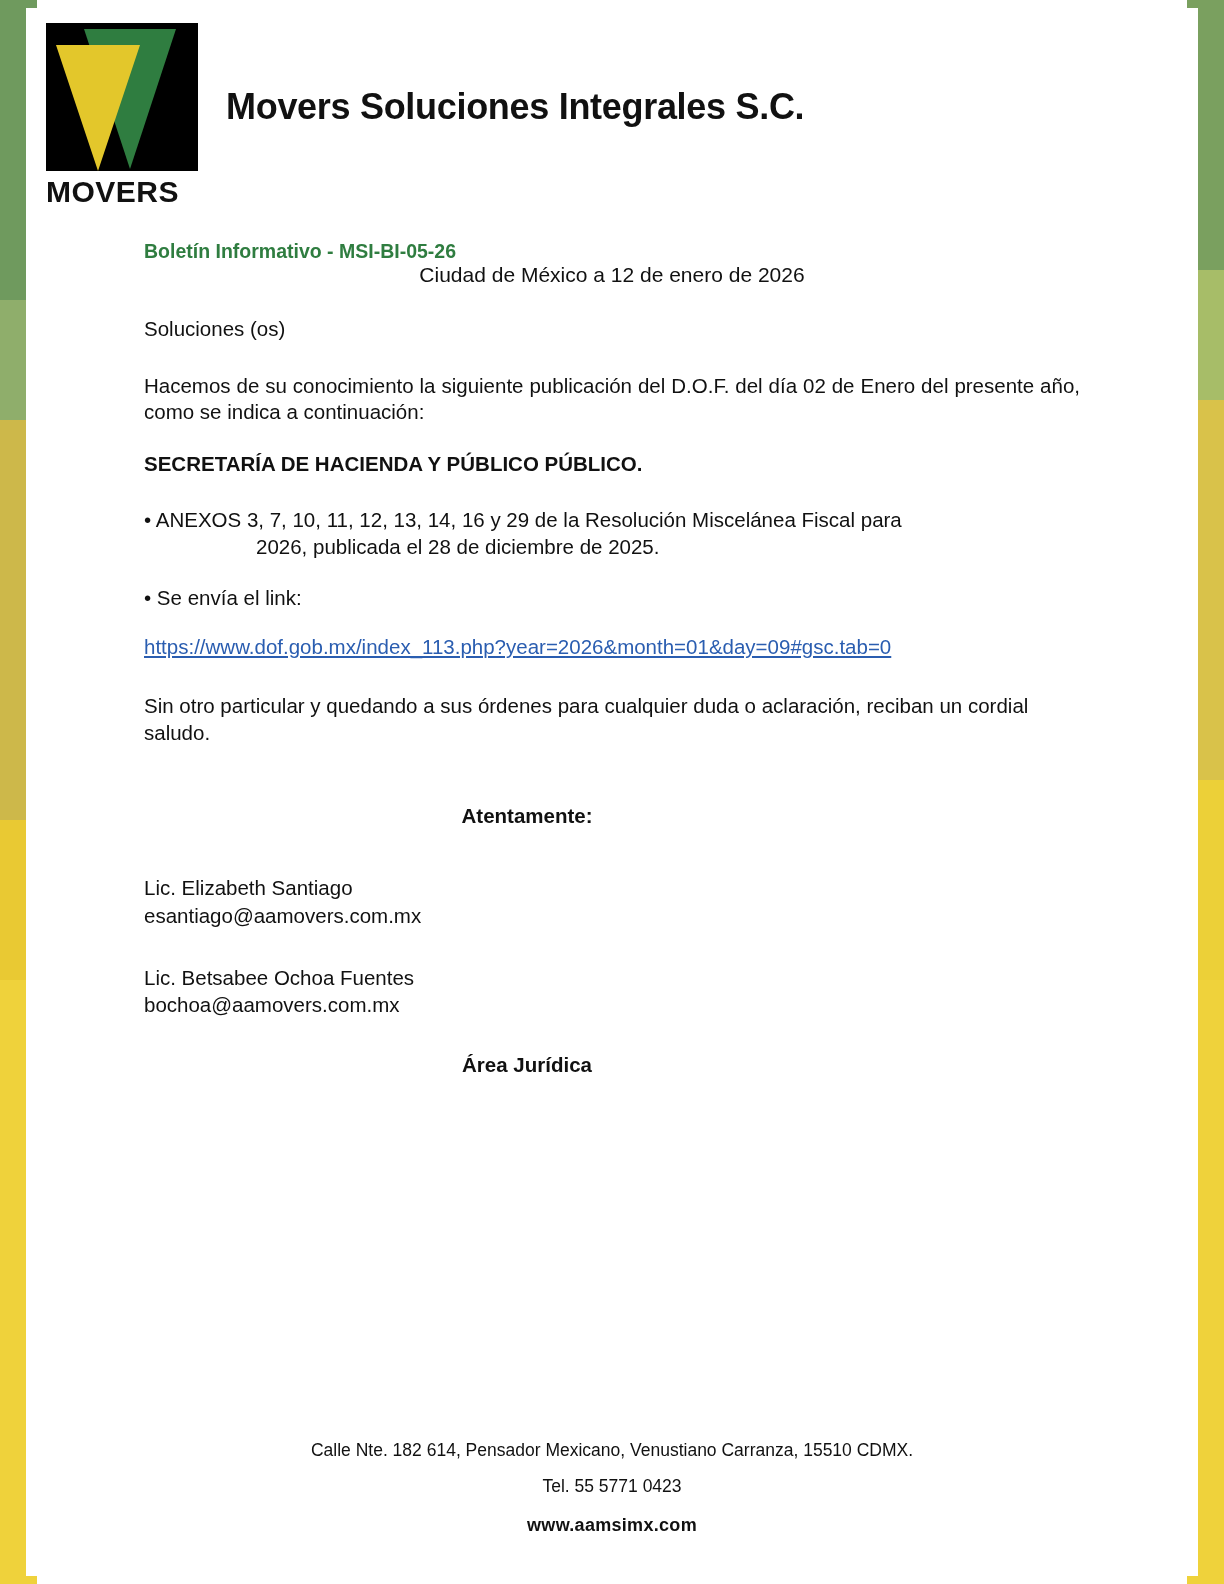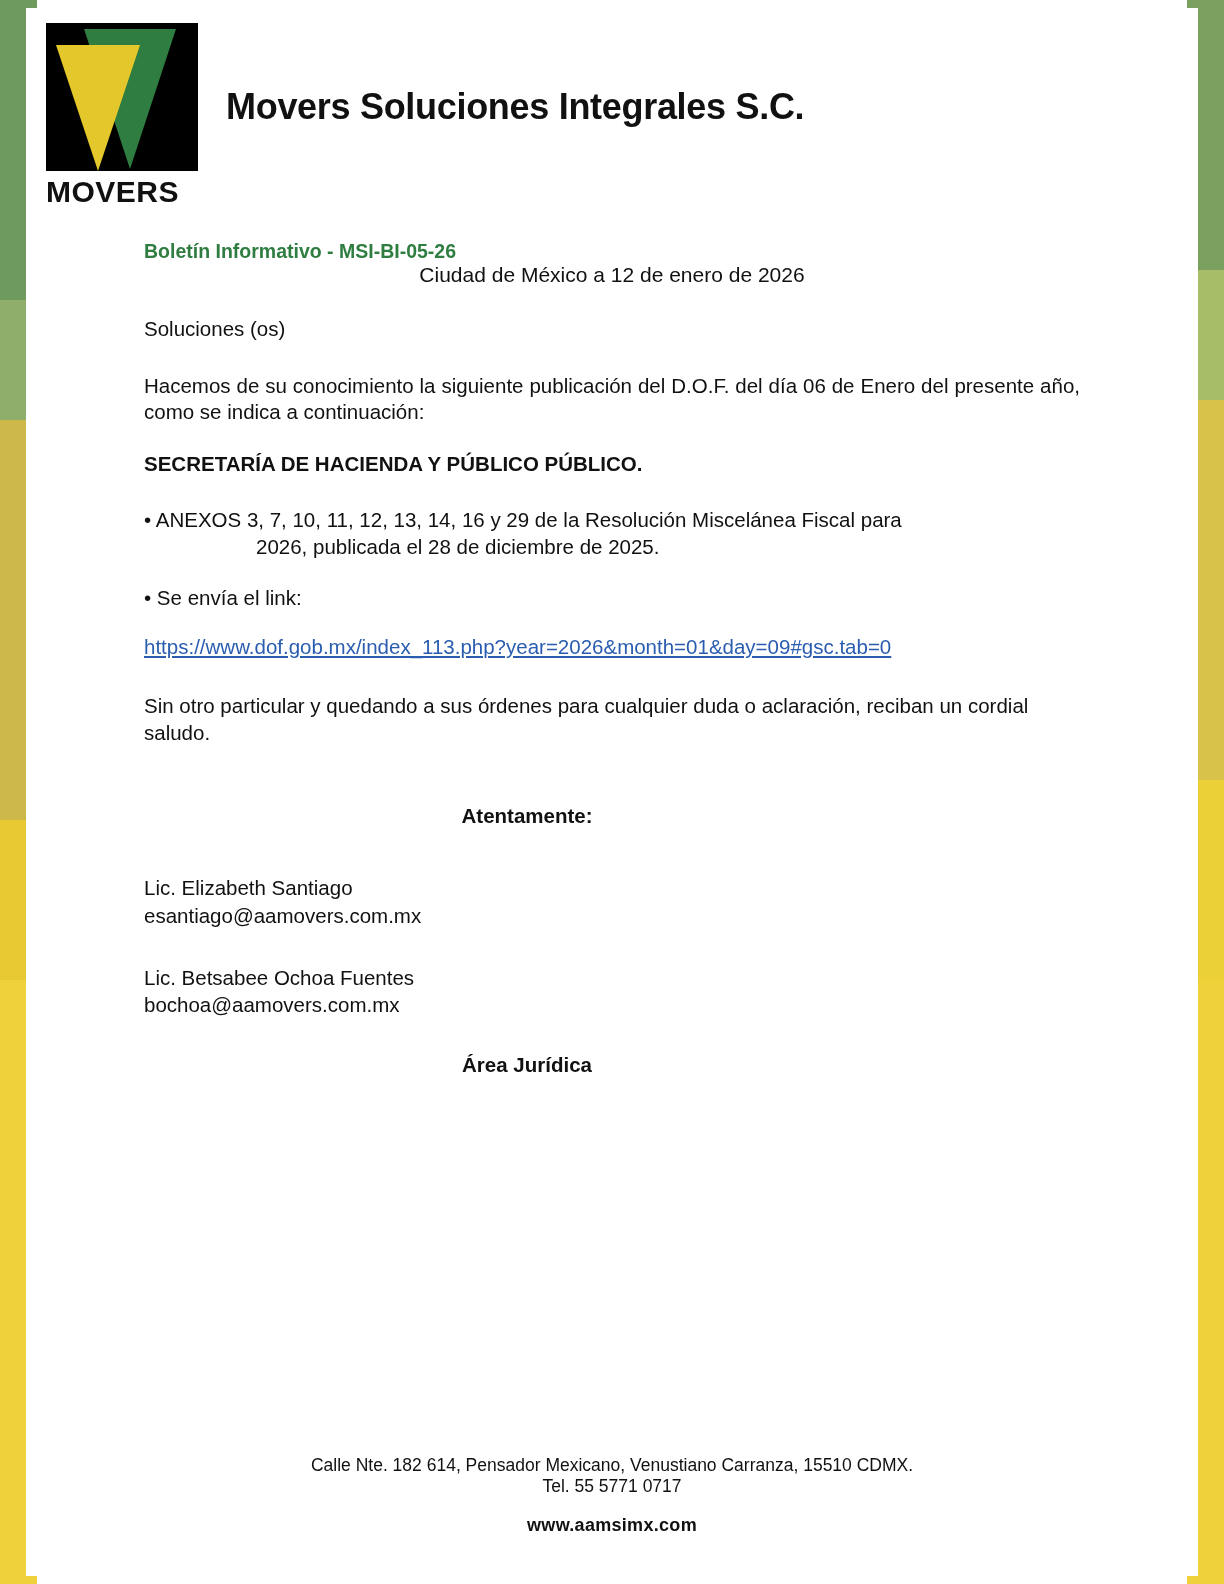--- a/index.html
+++ b/index.html
@@ -211,21 +211,21 @@
   }
 
   
   .footer {
     position: absolute;
     left: 0; right: 0;
     bottom: 40px;
     text-align: center;
     color: #111;
   }
-  .footer .line1 { font-size: 17.5px; }
+  .footer .line1 { font-size: 17.5px; margin-bottom: 15px; }
   .footer .line2 { font-size: 17.5px; margin-bottom: 18px; }
   .footer .line3 { font-size: 18px; font-weight: bold; letter-spacing: 0.3px; }
 </style>
 </head>
 <body>
 
 <div class="page">
 
   <div class="edge-top"></div>
   <div class="edge-bottom"></div>
@@ -260,21 +260,21 @@
     </div>
 
     <div class="content">
 
       <div class="bulletin-id">Boletín Informativo - MSI-BI-05-26</div>
 
       <div class="place-date">Ciudad de México a 12 de enero de 2026</div>
 
       <p class="para greeting">Soluciones (os)</p>
 
-      <p class="para">Hacemos de su conocimiento la siguiente publicación del D.O.F. del día 06 de Enero del presente año, como se indica a continuación:</p>
+      <p class="para">Hacemos de su conocimiento la siguiente publicación del D.O.F. del día 02 de Enero del presente año, como se indica a continuación:</p>
 
       <p class="section-title">SECRETARÍA DE HACIENDA Y PÚBLICO PÚBLICO.</p>
 
       <p class="bullet">
         <span>• ANEXOS 3, 7, 10, 11, 12, 13, 14, 16 y 29 de la Resolución Miscelánea Fiscal para</span>
         <span class="cont">2026, publicada el 28 de diciembre de 2025.</span>
       </p>
 
       <p class="bullet">
         <span>• Se envía el link:</span>
@@ -297,18 +297,18 @@
         <div>Lic. Betsabee Ochoa Fuentes</div>
         <div>bochoa@aamovers.com.mx</div>
       </div>
 
       <div class="area">Área Jurídica</div>
 
     </div>
 
     <div class="footer">
       <div class="line1">Calle Nte. 182 614, Pensador Mexicano, Venustiano Carranza, 15510 CDMX.</div>
-      <div class="line2">Tel. 55 5771 0717</div>
+      <div class="line2">Tel. 55 5771 0423</div>
       <div class="line3">www.aamsimx.com</div>
     </div>
 
   </div>
 </div>
 
 </body></html>

